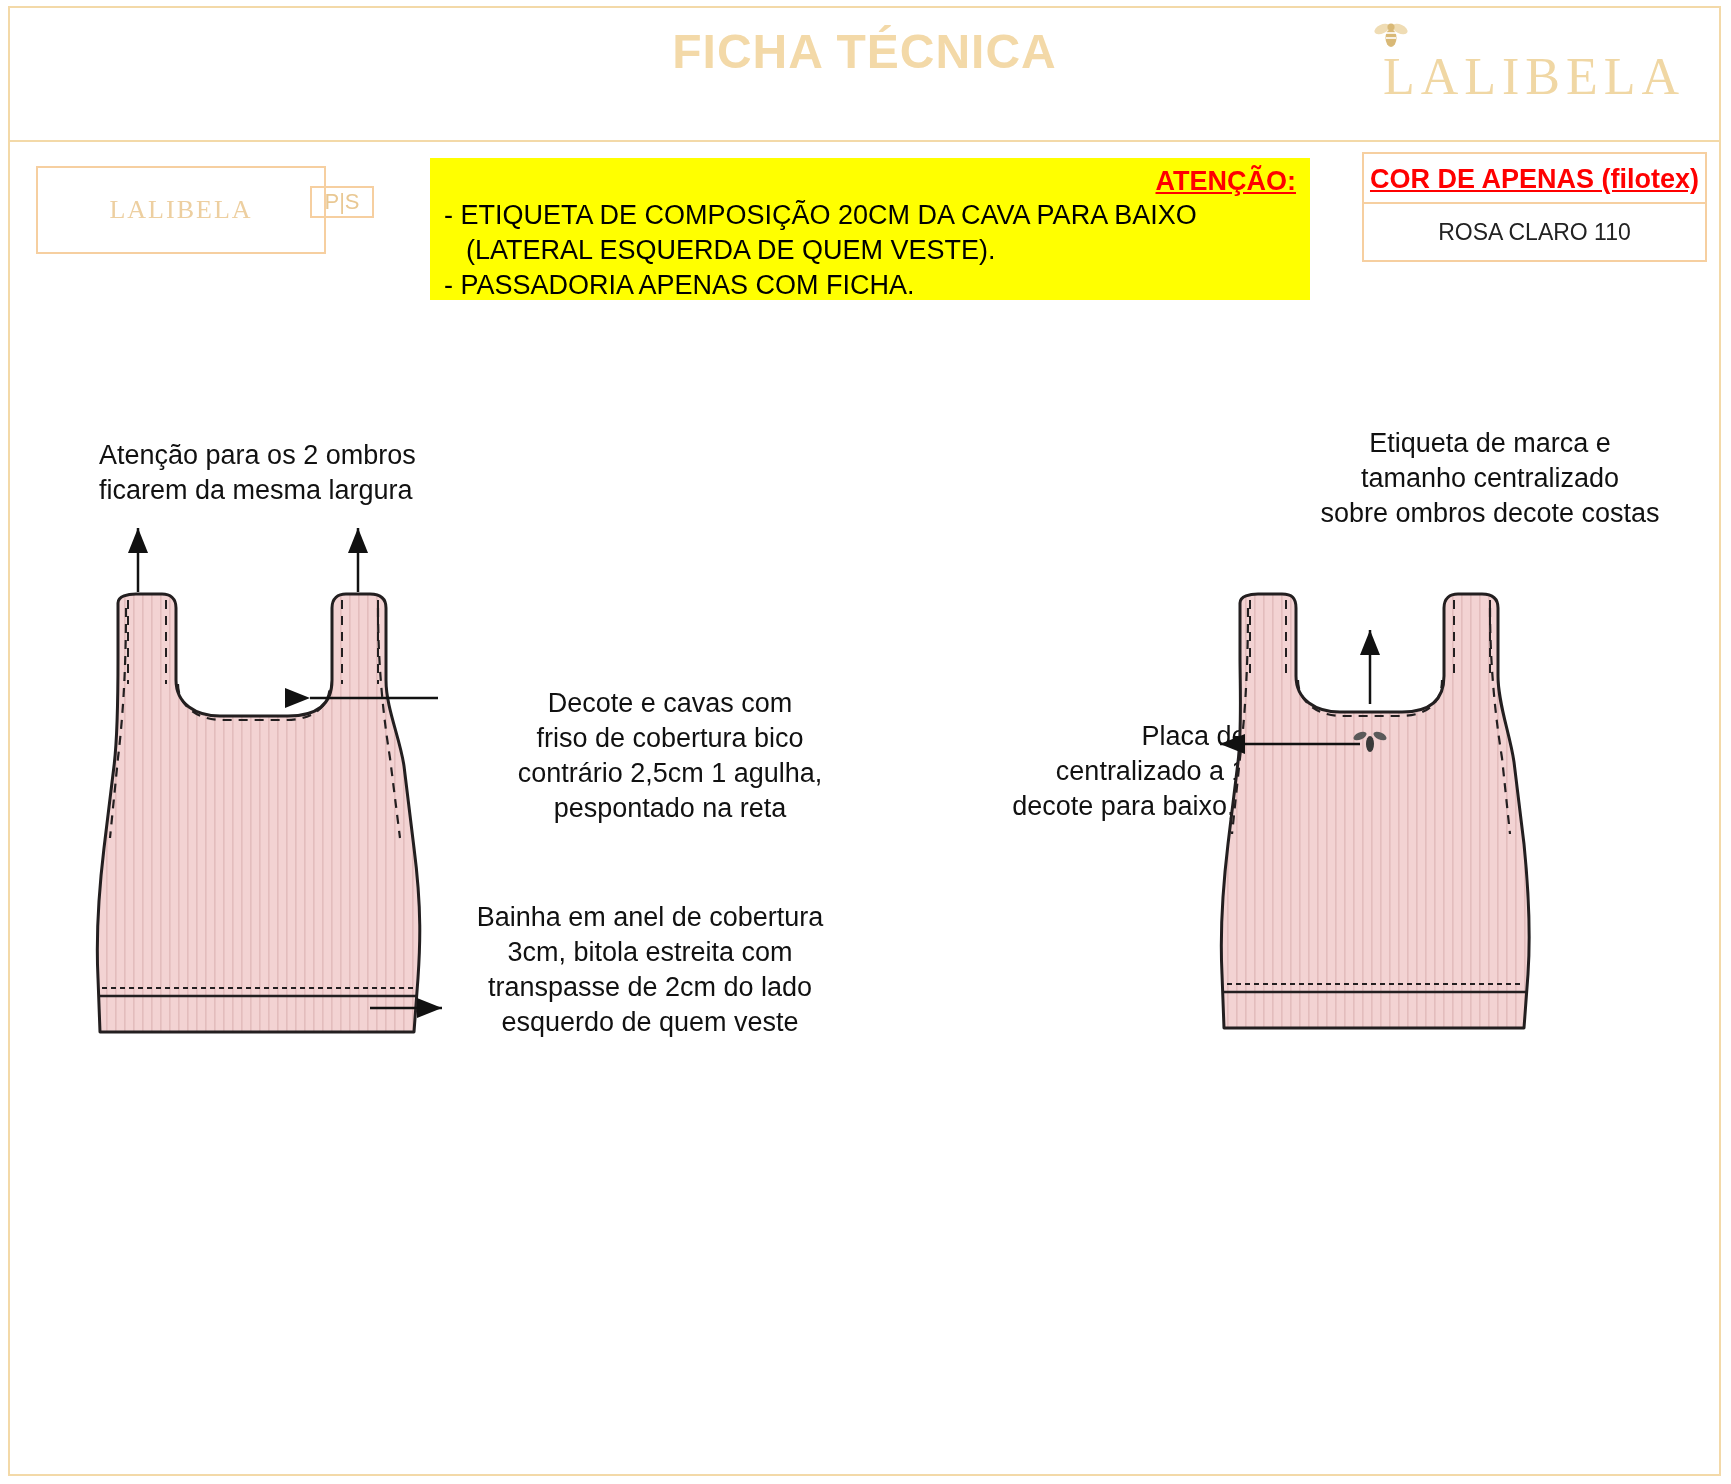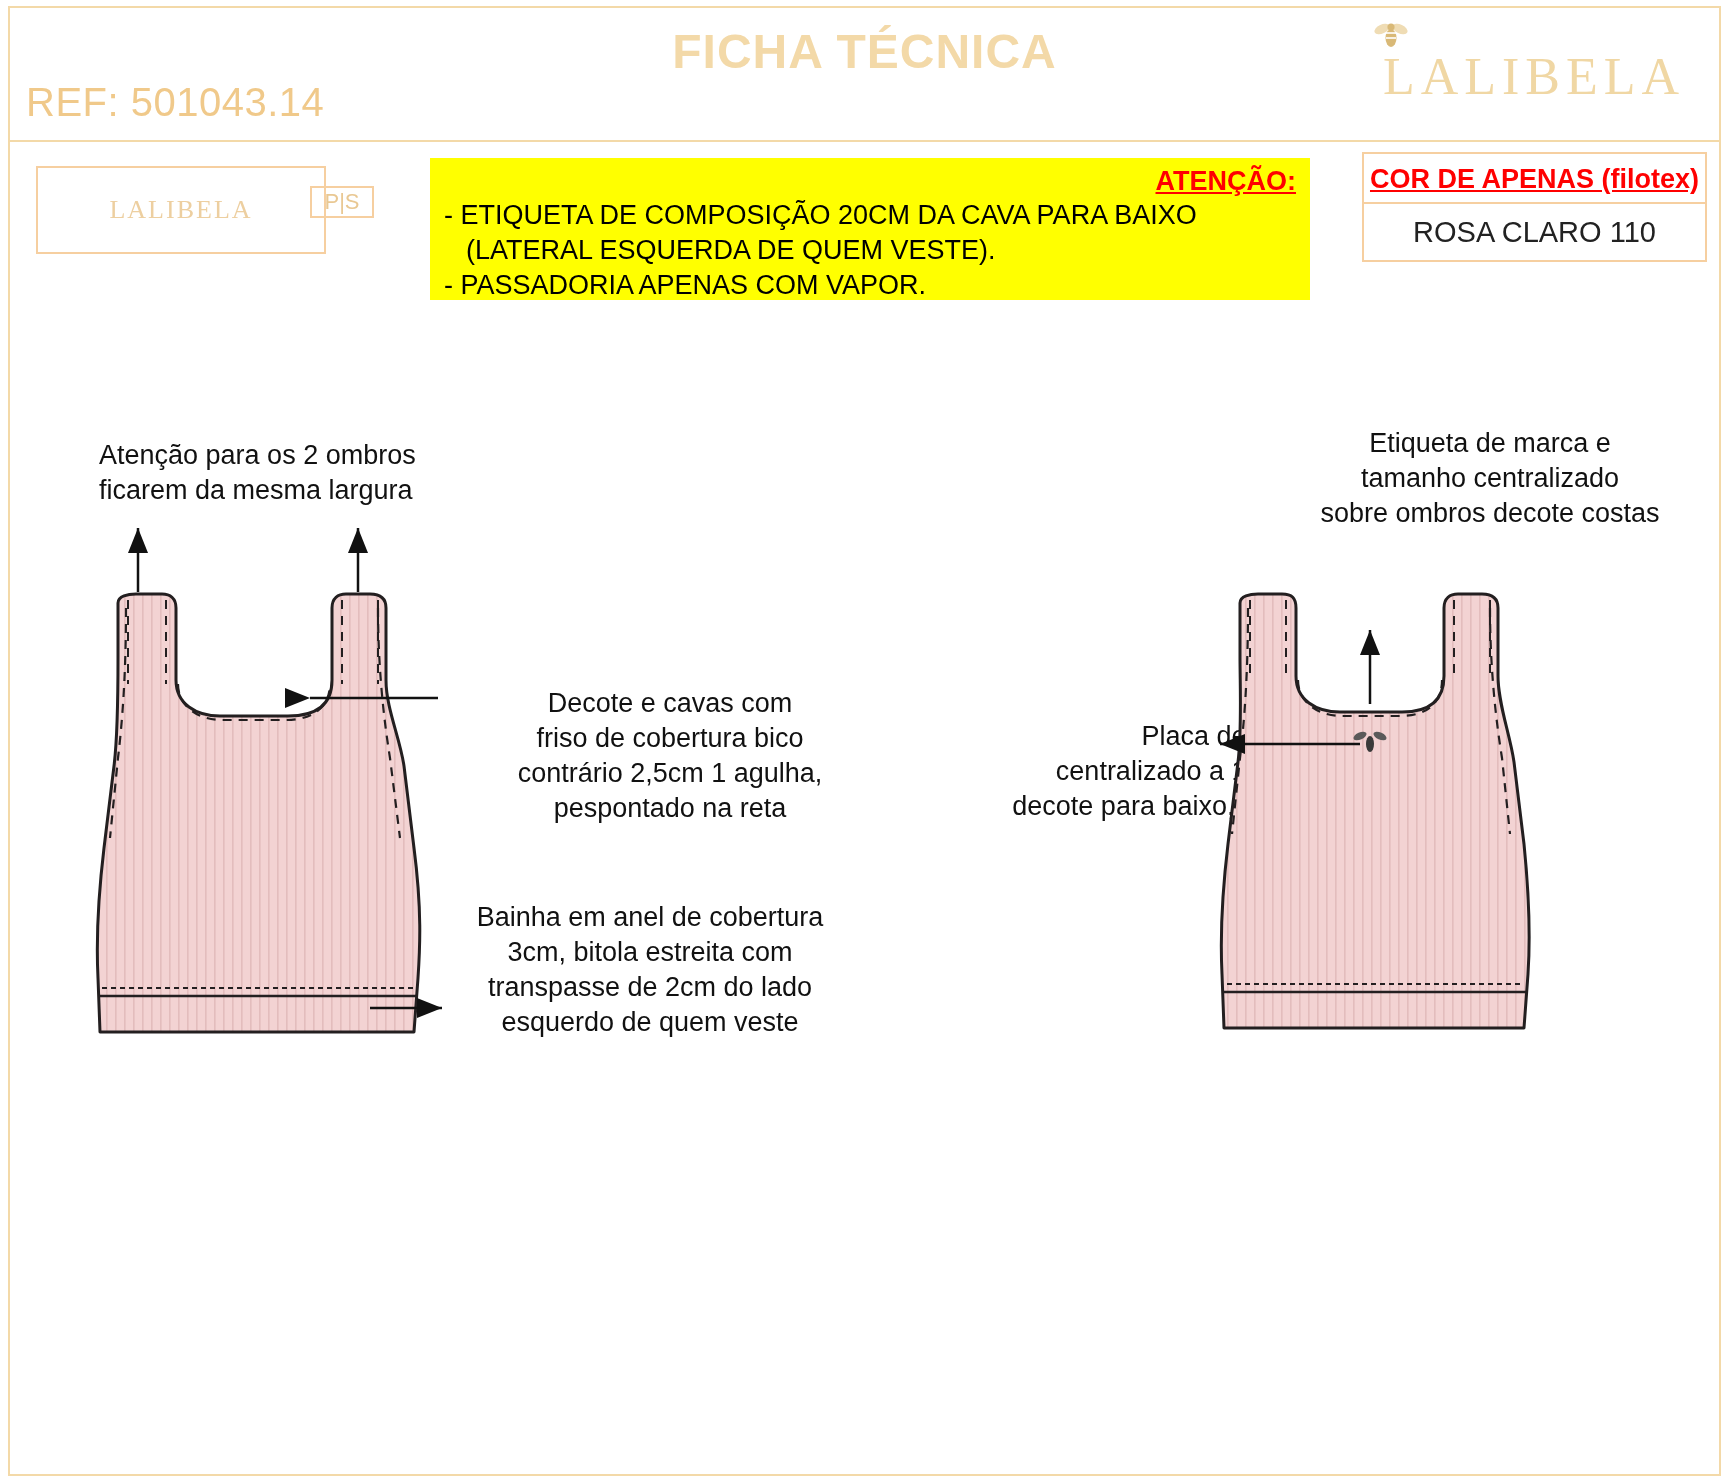--- a/index.html
+++ b/index.html
@@ -156,21 +156,21 @@
     color: #ff0000;
     text-decoration: underline;
     padding-top: 8px;
     line-height: 34px;
   }
   .color-divider {
     border-top: 2px solid #f6cfa0;
     margin-top: 6px;
   }
   .color-value {
-    font-size: 29px;
+    font-size: 23px;
     color: #222;
     padding-top: 12px;
     line-height: 32px;
   }
 
   
   .canvas {
     position: absolute;
     left: 0;
     top: 300px;
@@ -192,21 +192,20 @@
   .note-metal     { left: 930px; top: 400px; width: 380px; text-align: right; margin-top: 11px;}
 
   svg { display: block; }
 </style>
 </head>
 <body>
 
 <div class="sheet">
 
   <div class="header">
-    <div class="ref">REF: 501043.14</div>
     <div class="ficha-title">FICHA TÉCNICA</div>
     <div class="brand-block">
       <div class="brand-bee">
         <svg width="44" height="34" viewBox="0 0 44 34" aria-hidden="true">
           <ellipse cx="22" cy="22" rx="5.5" ry="9" fill="#d9b977"></ellipse>
           <ellipse cx="13" cy="13" rx="8" ry="4.5" fill="#efdcb4" transform="rotate(-25 13 13)"></ellipse>
           <ellipse cx="31" cy="13" rx="8" ry="4.5" fill="#efdcb4" transform="rotate(25 31 13)"></ellipse>
           <rect x="17" y="16" width="10" height="2" fill="#fff" opacity="0.8"></rect>
           <rect x="17" y="21" width="10" height="2" fill="#fff" opacity="0.8"></rect>
           <circle cx="22" cy="11" r="3.6" fill="#d9b977"></circle>
@@ -223,21 +222,21 @@
     </div>
 
     <div class="size-box">
       <span>P|S</span>
     </div>
 
     <div class="attention-box">
       <div class="attention-title">ATENÇÃO:</div>
       <div class="attention-line">- ETIQUETA DE COMPOSIÇÃO 20CM DA CAVA PARA BAIXO</div>
       <div class="attention-line indent">(LATERAL ESQUERDA DE QUEM VESTE).</div>
-      <div class="attention-line">- PASSADORIA APENAS COM VAPOR.</div>
+      <div class="attention-line">- PASSADORIA APENAS COM FICHA.</div>
     </div>
 
     <div class="color-box">
       <div class="color-title">COR DE APENAS (filotex)</div>
       <div class="color-divider"></div>
       <div class="color-value">ROSA CLARO 110</div>
     </div>
   </div>
 
   <div class="canvas">

